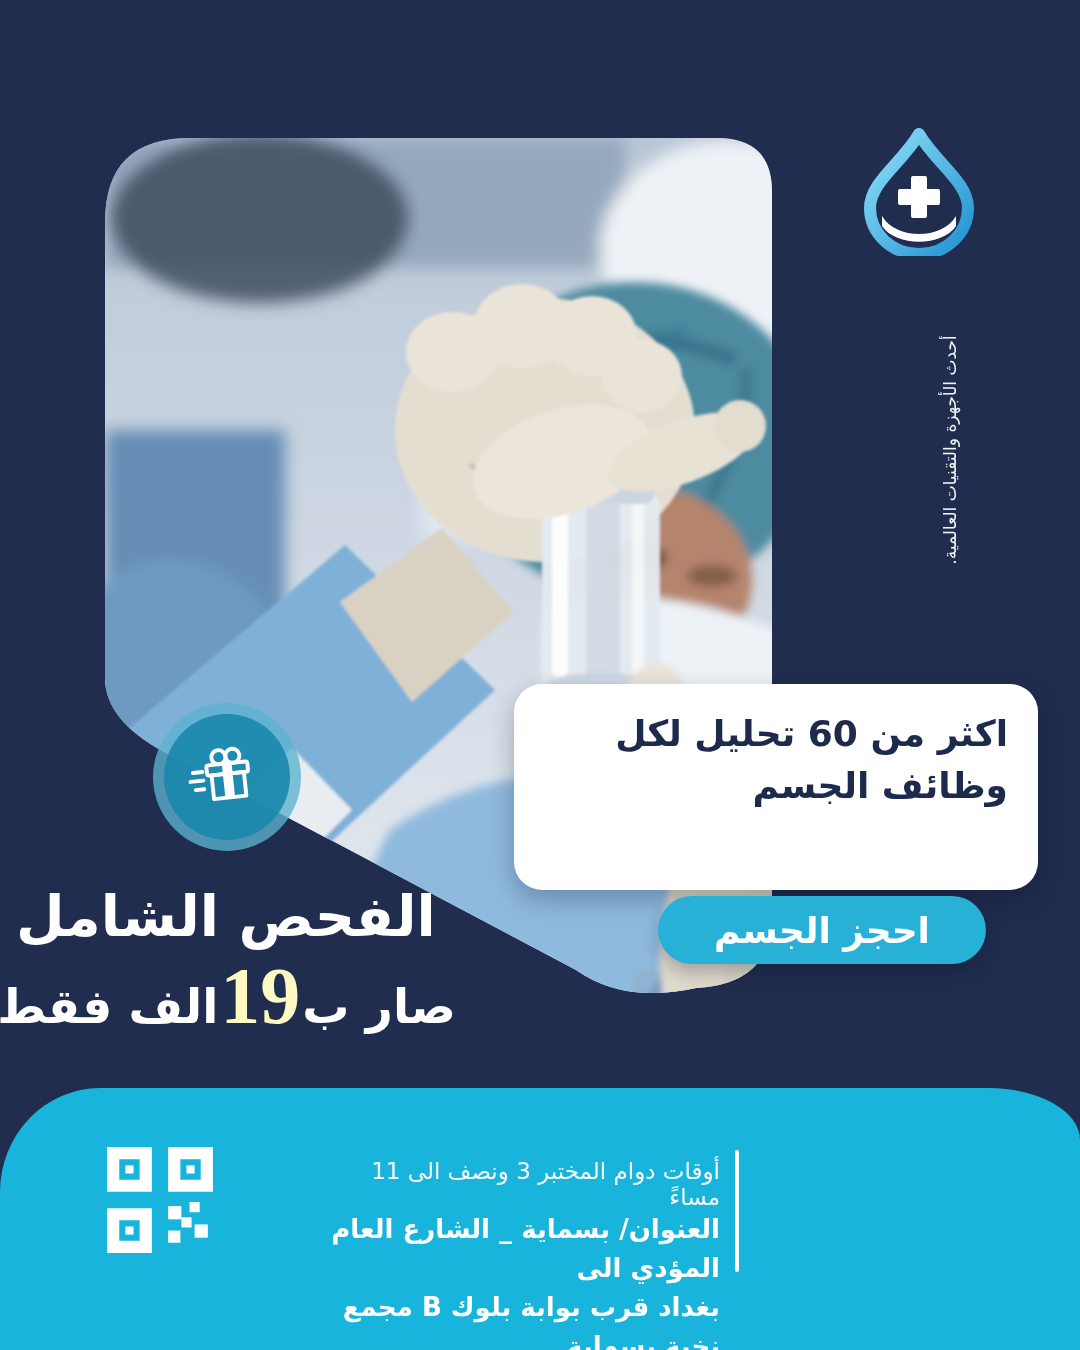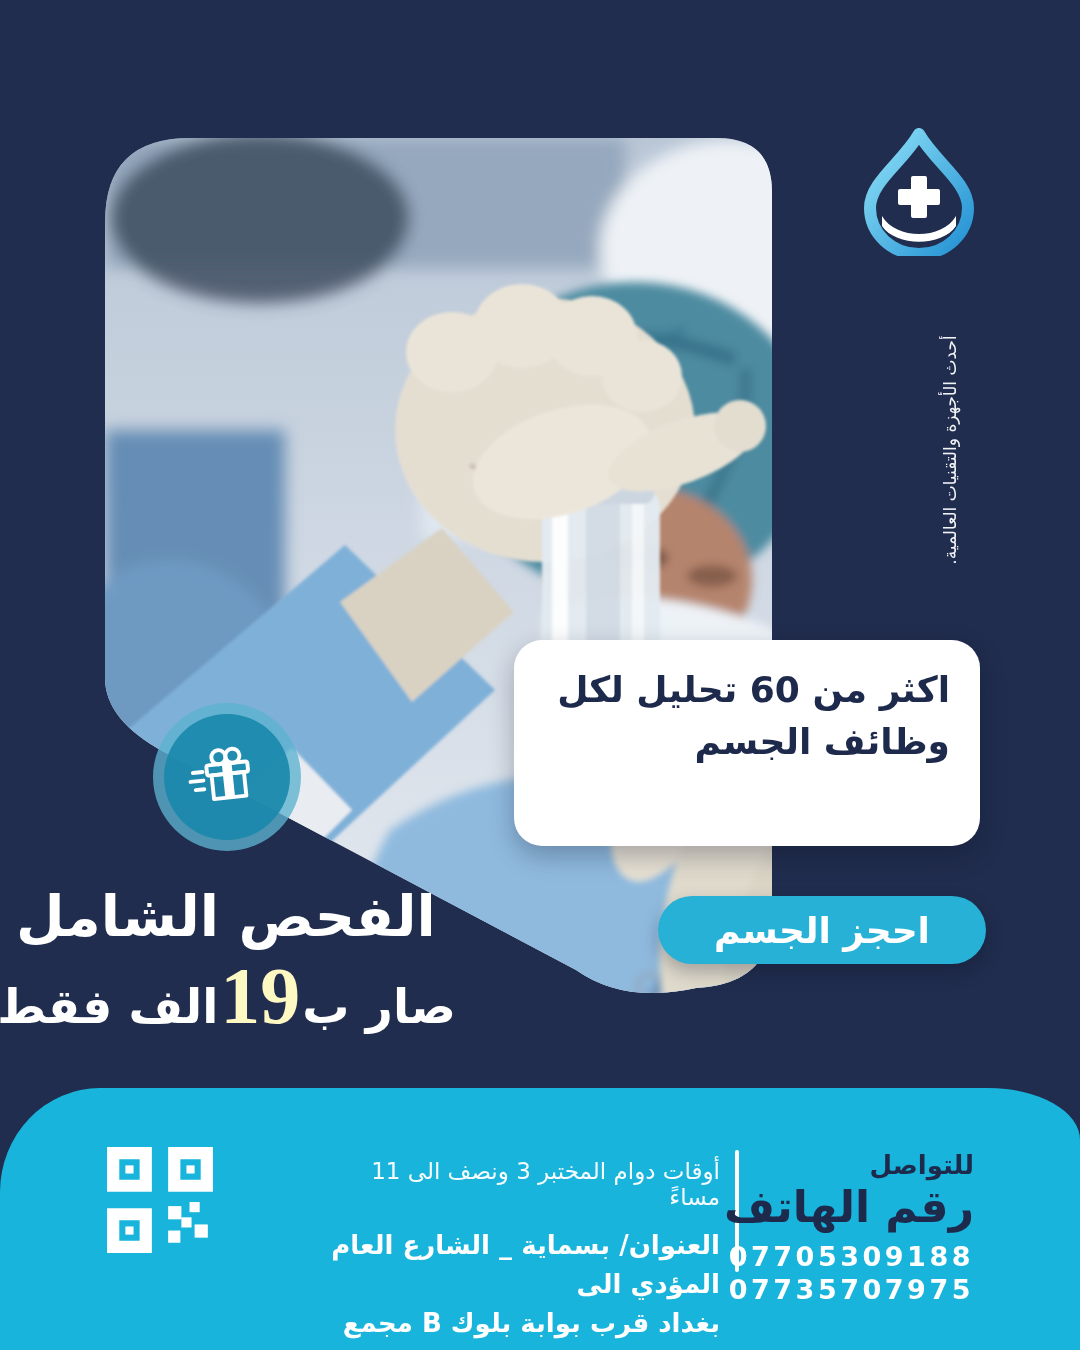--- a/index.html
+++ b/index.html
@@ -22,21 +22,21 @@
   }
   
   .photo{position:absolute;left:90px;top:130px;width:690px;height:880px;}
   
   .gift-badge{position:absolute;left:153px;top:703px;width:148px;height:148px;}
   .gift-badge .ring{position:absolute;inset:0;border-radius:50%;background:rgba(92,178,207,.78);}
   .gift-badge .core{position:absolute;inset:11px;border-radius:50%;background:rgba(27,137,171,.93);}
   .gift-badge svg{position:absolute;left:50%;top:50%;transform:translate(-50%,-50%);}
   
   .offer-card{
-    position:absolute;left:514px;top:640px;width:466px;height:206px;
+    position:absolute;left:514px;top:684px;width:524px;height:206px;
     background:#ffffff;border-radius:28px;
     box-shadow:0 10px 26px rgba(8,16,35,.28);
     padding:24px 30px 0 20px;box-sizing:border-box;
     text-align:right;direction:rtl;
   }
   .offer-card .dark{color:#1d2a4c;font-weight:700;font-size:36px;line-height:52px;}
   .offer-card .accent{color:#2bbade;font-weight:700;font-size:36px;line-height:52px;}
   
   .headline{
     position:absolute;left:16px;top:882px;width:440px;
@@ -60,21 +60,21 @@
     position:absolute;left:0;top:1088px;width:1080px;height:262px;
     background:#18b4dc;
     border-top-left-radius:100px 104px;
     border-top-right-radius:92px 52px;
   }
   .qr{position:absolute;left:103px;top:1143px;width:114px;height:114px;}
   .address{
     position:absolute;right:360px;top:1158px;width:400px;
     text-align:right;direction:rtl;color:#fff;
   }
-  .address .hours{font-size:23px;font-weight:400;color:rgba(255,255,255,.96);margin-bottom:16px;}
+  .address .hours{font-size:23px;font-weight:400;color:rgba(255,255,255,.96);margin-bottom:0;}
   .address .line{font-size:26px;font-weight:700;line-height:39px;text-align:right;}
   .footer-divider{
     position:absolute;left:735px;top:1150px;width:4px;height:122px;
     background:#ffffff;border-radius:2px;
   }
   .contact{
     position:absolute;right:106px;top:1150px;width:260px;
     text-align:right;direction:rtl;
   }
   .contact .lbl{color:#1d2a4c;font-weight:700;font-size:26px;line-height:30px;}
@@ -234,22 +234,14 @@
 
   <div class="address">
     <div class="hours">أوقات دوام المختبر 3 ونصف الى 11 مساءً</div>
     <div class="line">العنوان/ بسماية _ الشارع العام المؤدي الى</div>
     <div class="line">بغداد قرب بوابة بلوك B مجمع نخبة بسماية</div>
 
   </div>
 
   <div class="footer-divider"></div>
 
-  <div class="contact">
-    <div class="lbl">للتواصل</div>
-    <div class="phone-lbl">رقم الهاتف</div>
-    <div class="nums">
-      <div class="num">07705309188</div>
-      <div class="num">07735707975</div>
-    </div>
-  </div>
 
 </div>
 
 </body></html>

